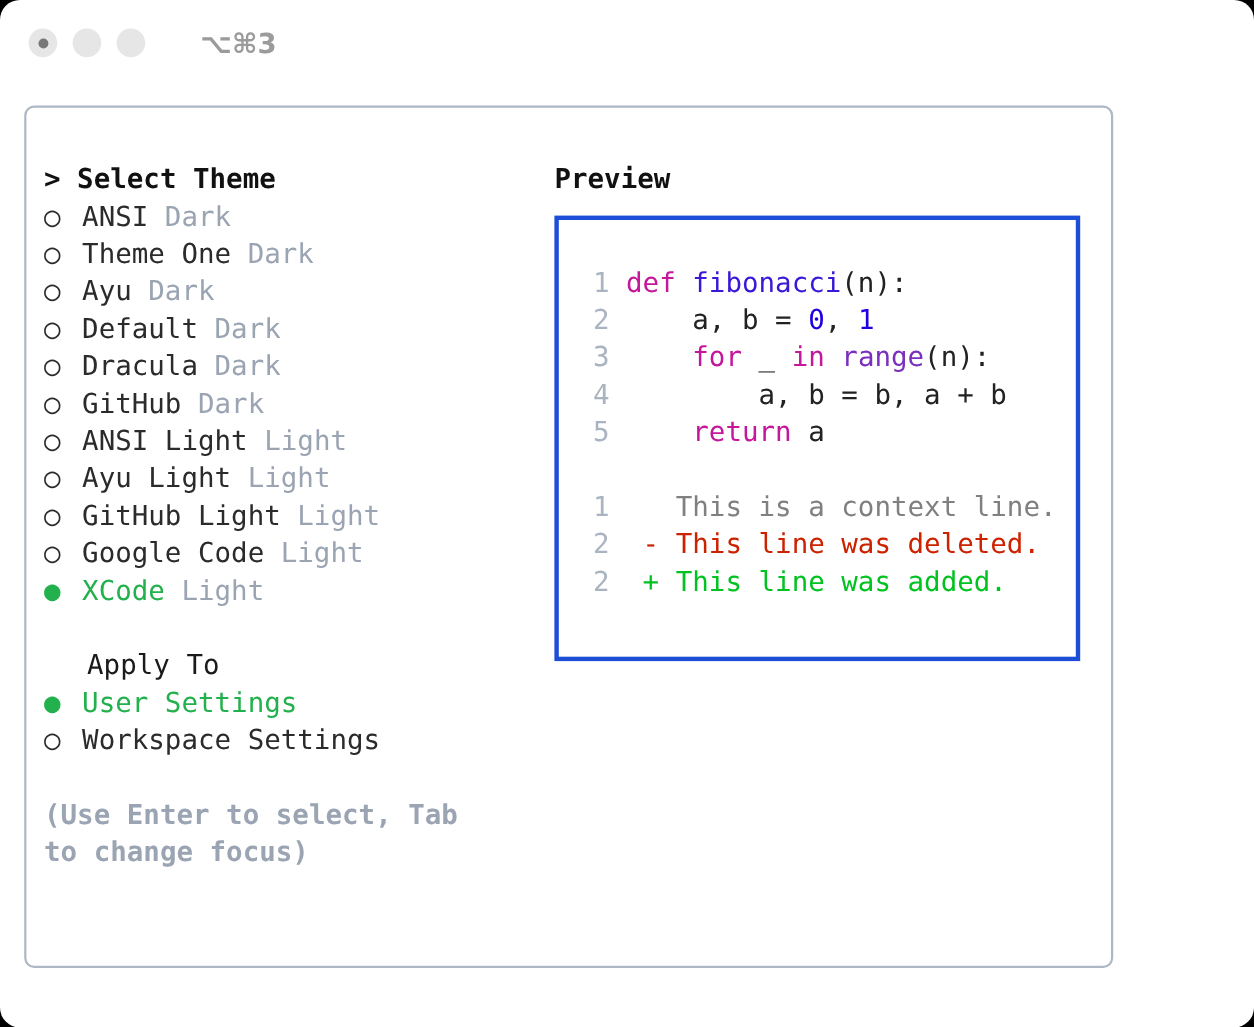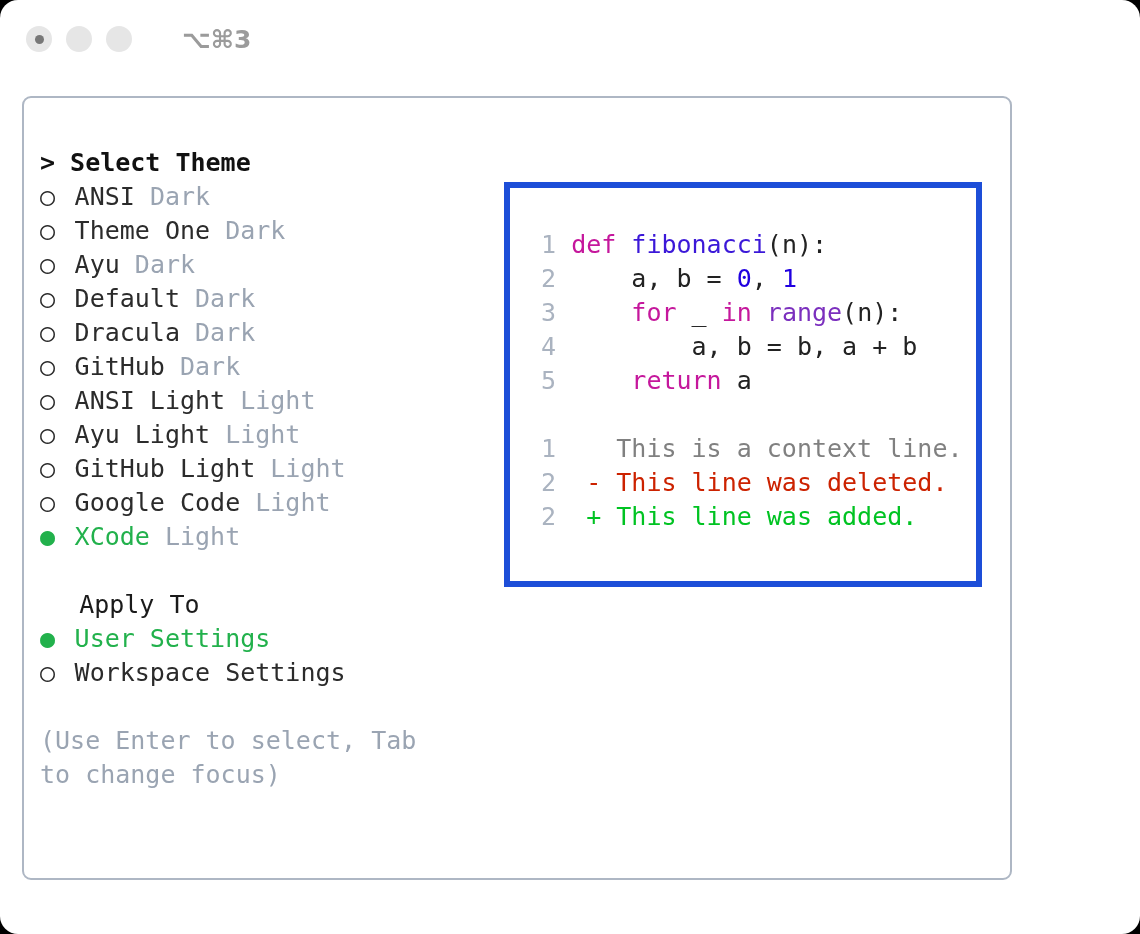--- a/index.html
+++ b/index.html
@@ -129,35 +129,36 @@
     padding-left: 2.6ch;
   }
 
   .hint {
     font-size: 25px;
     line-height: 34px;
     color: #9aa4b2;
     white-space: pre-wrap;
     width: 400px;
     margin-top: 34px;
+    font-weight: bold;
   }
 
   
   .preview-title {
     font-size: 25px;
     font-weight: bold;
     color: #111111;
     line-height: 34px;
     white-space: pre;
   }
   .preview-box {
-    margin-top: 36px;
+    margin-top: 16px;
     width: 478px;
     height: 405px;
-    border: 6px solid #1d4ed8;
+    border: 4px solid #1d4ed8;
     box-sizing: border-box;
     background: #ffffff;
     padding: 40px 11px 0 16px;
   }
   .code-line {
     font-size: 25px;
     line-height: 34px;
     white-space: pre;
   }
   .ln {
@@ -219,20 +220,21 @@
         <div id="apply-rows">
             <div class="row selected"><span class="marker">●</span><span class="label"> User Settings</span></div>
             <div class="row"><span class="marker">○</span><span class="label"> Workspace Settings</span></div>
           </div>
 
         <div class="hint">(Use Enter to select, Tab to change focus)</div>
       </div>
 
       <div class="col-right">
 
+        <div class="preview-title">Preview</div>
 
         <div class="preview-box">
           <div id="code-block">
               <div class="code-line"><span class="ln">1</span><span class="kw"> def </span><span class="fn">fibonacci</span><span class="plain">(n):</span></div>
               <div class="code-line"><span class="ln">2</span><span class="plain">     a, b = </span><span class="num">0</span><span class="plain">, </span><span class="num">1</span></div>
               <div class="code-line"><span class="ln">3</span><span class="plain">     </span><span class="kw">for</span><span class="plain"> _ </span><span class="kw">in</span><span class="plain"> </span><span class="cls">range</span><span class="plain">(n):</span></div>
               <div class="code-line"><span class="ln">4</span><span class="plain">         a, b = b, a + b</span></div>
               <div class="code-line"><span class="ln">5</span><span class="plain">     </span><span class="kw">return</span><span class="plain"> a</span></div>
             </div>
           <div class="gap"></div>

